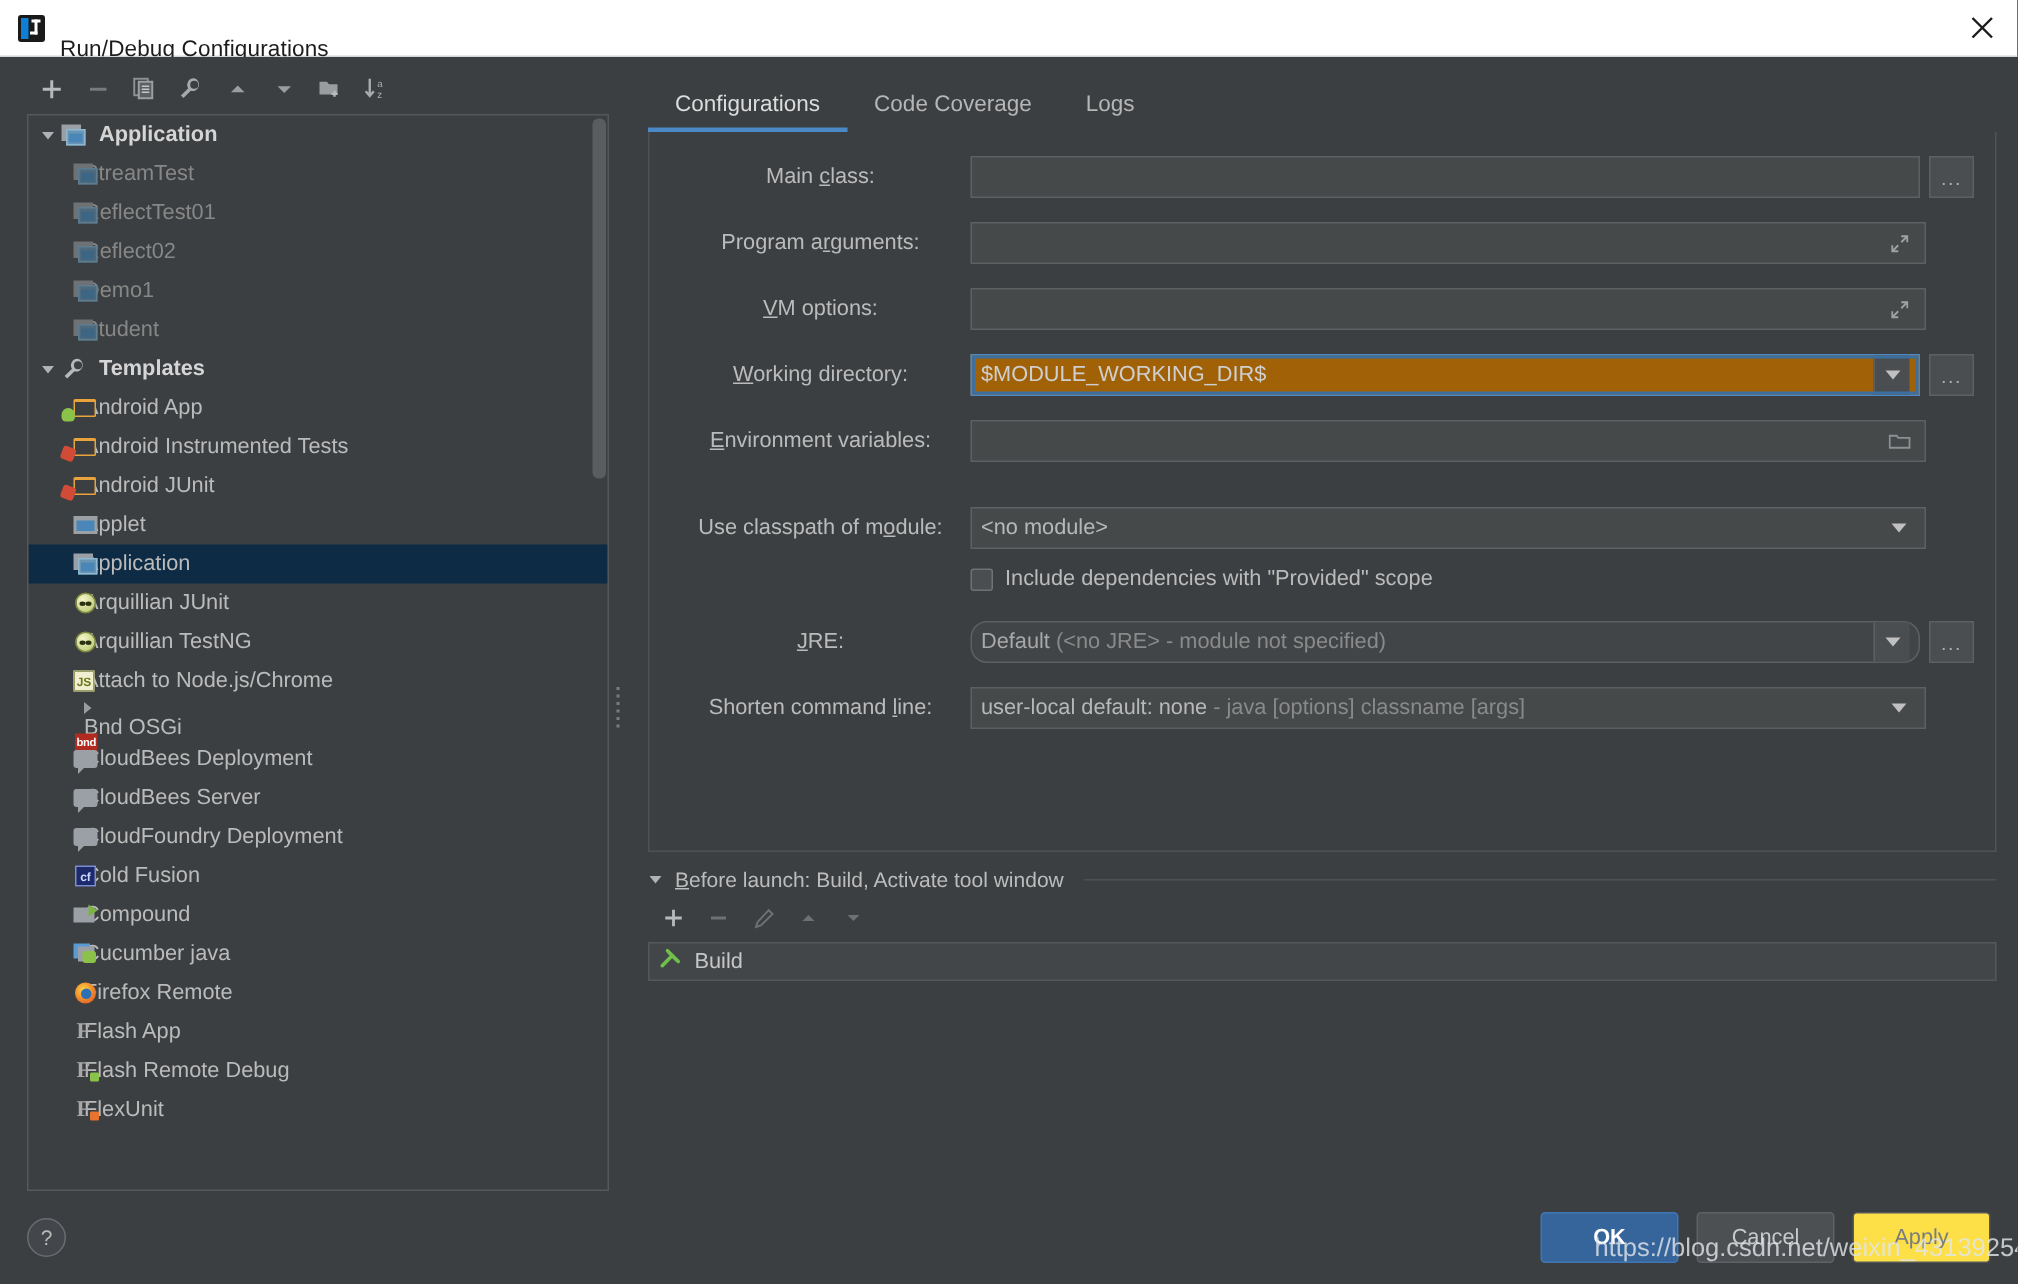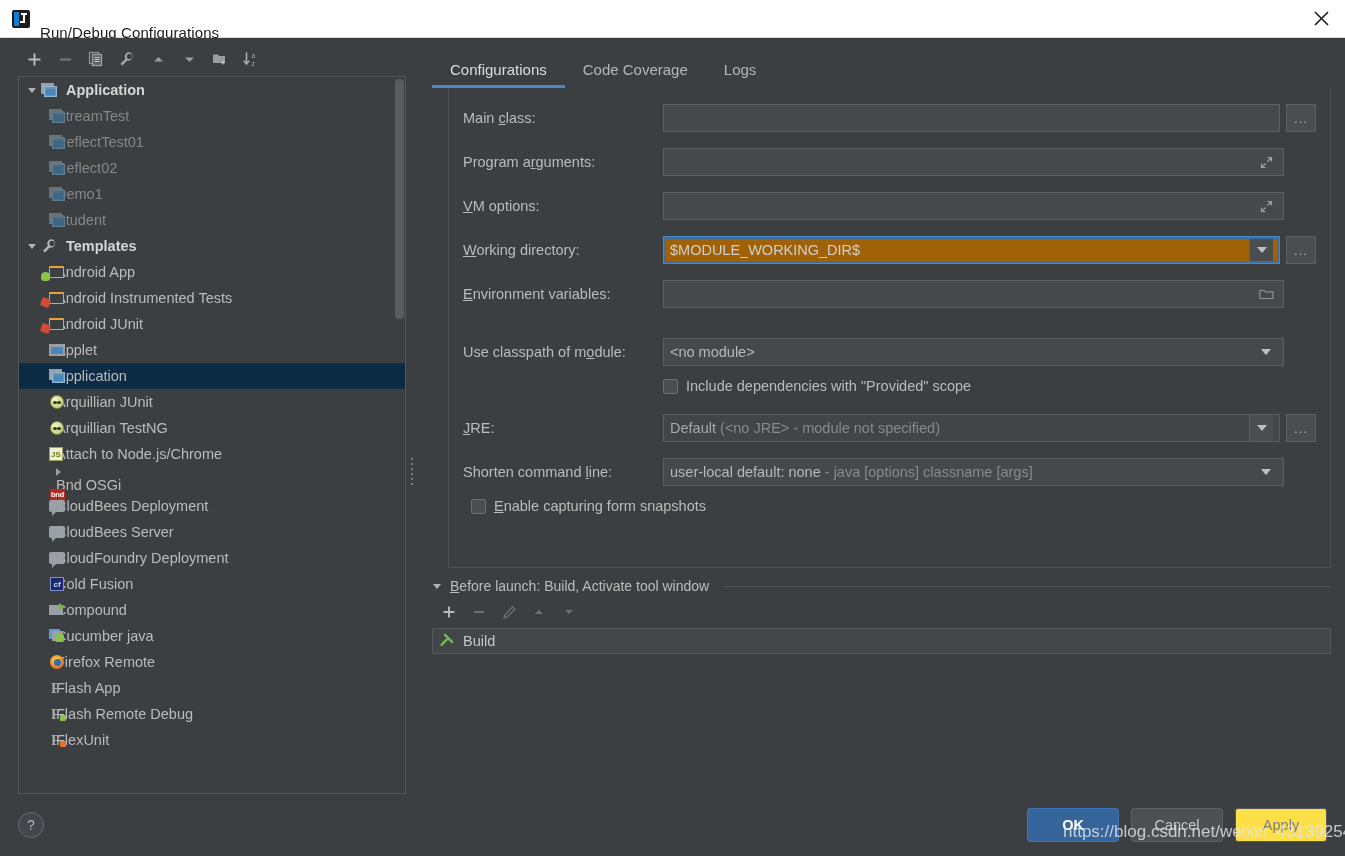--- a/index.html
+++ b/index.html
@@ -188,41 +188,42 @@
     padding: 8px 18px 10px 18px; font-size: 15px; color: #b6b6b6;
     cursor: pointer; position: relative;
   }
   .tab.active { color: #dcdcdc; }
   .tab.active:after {
     content:''; position:absolute; left:0; right:0; bottom:0; height:3px; background:#4a88c7;
   }
 
   .form-area {
     flex: 0 0 auto; position: relative;
-    margin: 0 14px 0 30px;
+    margin: 0 14px 0 14px;
     border: 1px solid #4f5254; border-top: none;
     padding: 16px 14px 12px 14px;
     height: 480px;
+    text-align: center;
   }
   .form-inner { position: relative; height: 100%; }
 
   .row { display: flex; align-items: center; height: 28px; margin-bottom: 16px; }
   .row.tight { margin-bottom: 8px; }
   .lbl {
     width: 200px; flex: 0 0 200px; font-size: 14.5px; color: #bbbbbb;
     white-space: nowrap;
   }
   .lbl u { text-decoration: underline; }
 
   .field {
     flex: 1 1 auto; height: 28px; background: #45494a; border: 1px solid #5c6063;
     display: flex; align-items: center; padding: 0 6px;
     font-size: 14.5px; color: #b8b8b8; min-width: 0;
   }
-  .field.readonly { background: #414547; color: #a8a8a8; }
+  .field.readonly { background: #414547; color: #a8a8a8; border-radius: 11px; }
   .field .val { white-space: nowrap; overflow: hidden; text-overflow: ellipsis; }
   .field .muted { color: #8a8a8a; }
   .field.focused {
     border: 1px solid #4a88c7; outline: 2px solid #3c6ea0; outline-offset: -3px;
     background: #a16207; color: #cfcfcf;
   }
   .field-btn {
     width: 30px; flex: 0 0 30px; height: 28px; margin-left: 6px;
     background: #4a4e50; border: 1px solid #5c6063;
     display: flex; align-items: center; justify-content: center;
@@ -603,24 +604,20 @@
               <span class="val">
                 <span>user-local default: none</span>
                 <span class="muted">- java [options] classname [args]</span>
               </span>
               <span class="in-btn" style="margin-left:auto;">
                   <i class="arrow-dn"></i>
                 </span>
             </div>
           </div>
 
-          <div class="chk-row" style="padding-left:8px;">
-            <div class="cbox"></div>
-            <div class="chk-lbl"><u>E</u>nable capturing form snapshots</div>
-          </div>
 
         </div>
       </div>
 
       <div class="before-launch">
         <div class="bl-head">
           <div class="bl-twisty">
             <svg width="10" height="10" viewBox="0 0 10 10">
                 <path d="M1 3 L5 8 L9 3 Z" fill="#b0b3b5"></path>
               </svg>

